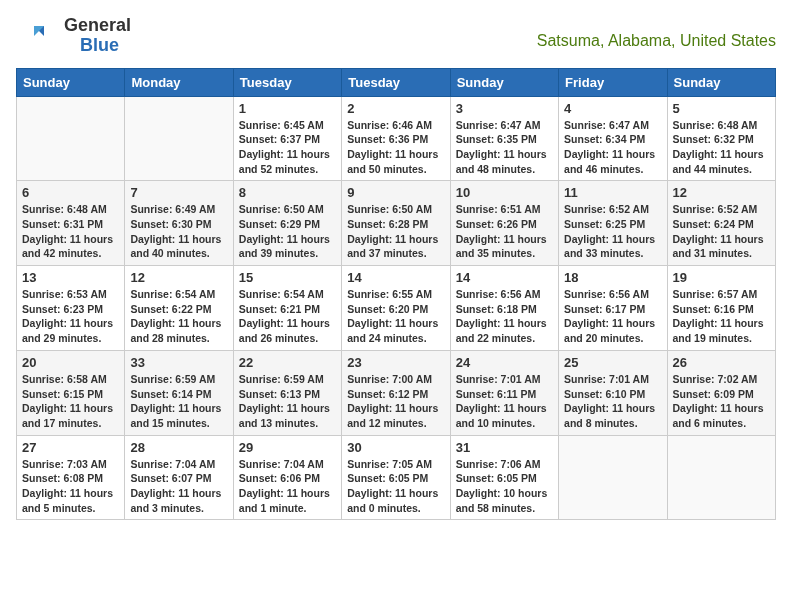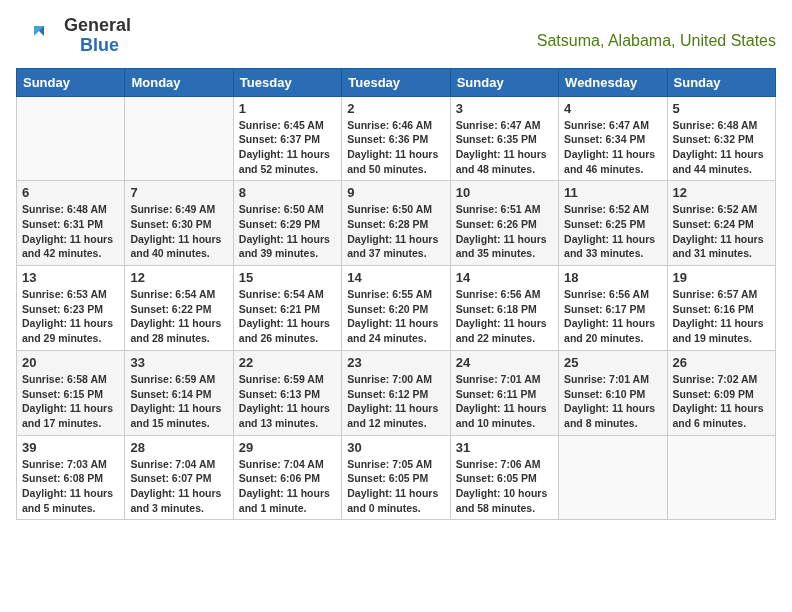--- a/index.html
+++ b/index.html
@@ -122,21 +122,21 @@
 </div>
 
 <table>
   <thead>
     <tr>
       <th>Sunday</th>
       <th>Monday</th>
       <th>Tuesday</th>
       <th>Tuesday</th>
       <th>Sunday</th>
-      <th>Wednesday</th>
+      <th>Friday</th>
       <th>Sunday</th>
     </tr>
   </thead>
   <tbody id="calendar-body">
   <tr>
         <td class="empty"></td>
         <td class="empty"></td>
         <td>
           <span class="day-num">1</span>
           <div class="day-detail">Sunrise: 6:45 AM<br>Sunset: 6:37 PM<br>Daylight: 11 hours and 52 minutes.</div>
@@ -243,21 +243,21 @@
           <span class="day-num">25</span>
           <div class="day-detail">Sunrise: 7:01 AM<br>Sunset: 6:10 PM<br>Daylight: 11 hours and 8 minutes.</div>
         </td>
         <td>
           <span class="day-num">26</span>
           <div class="day-detail">Sunrise: 7:02 AM<br>Sunset: 6:09 PM<br>Daylight: 11 hours and 6 minutes.</div>
         </td>
       </tr>
       <tr>
         <td>
-          <span class="day-num">39</span>
+          <span class="day-num">27</span>
           <div class="day-detail">Sunrise: 7:03 AM<br>Sunset: 6:08 PM<br>Daylight: 11 hours and 5 minutes.</div>
         </td>
         <td>
           <span class="day-num">28</span>
           <div class="day-detail">Sunrise: 7:04 AM<br>Sunset: 6:07 PM<br>Daylight: 11 hours and 3 minutes.</div>
         </td>
         <td>
           <span class="day-num">29</span>
           <div class="day-detail">Sunrise: 7:04 AM<br>Sunset: 6:06 PM<br>Daylight: 11 hours and 1 minute.</div>
         </td>

